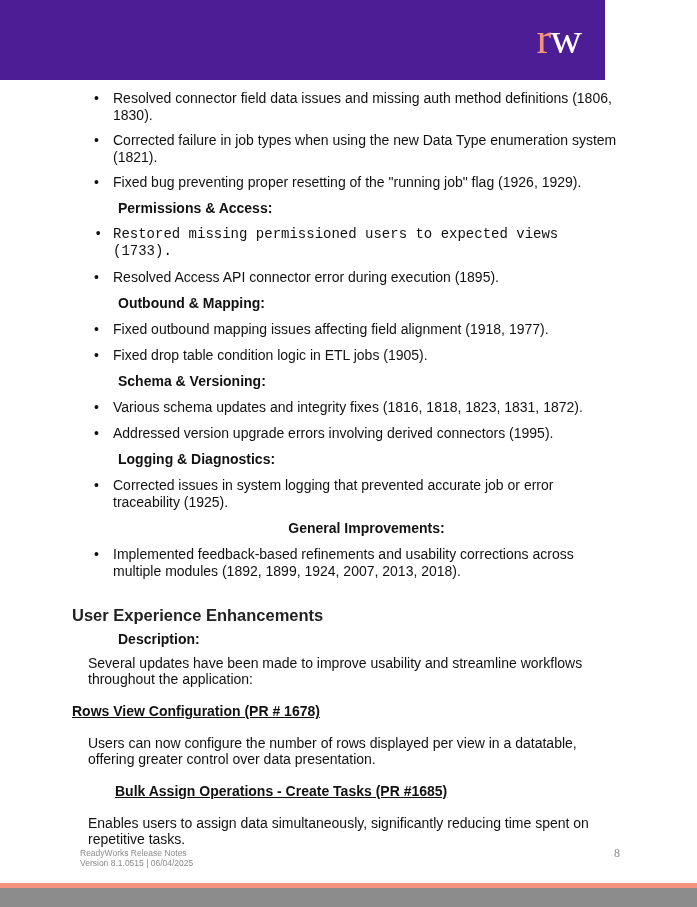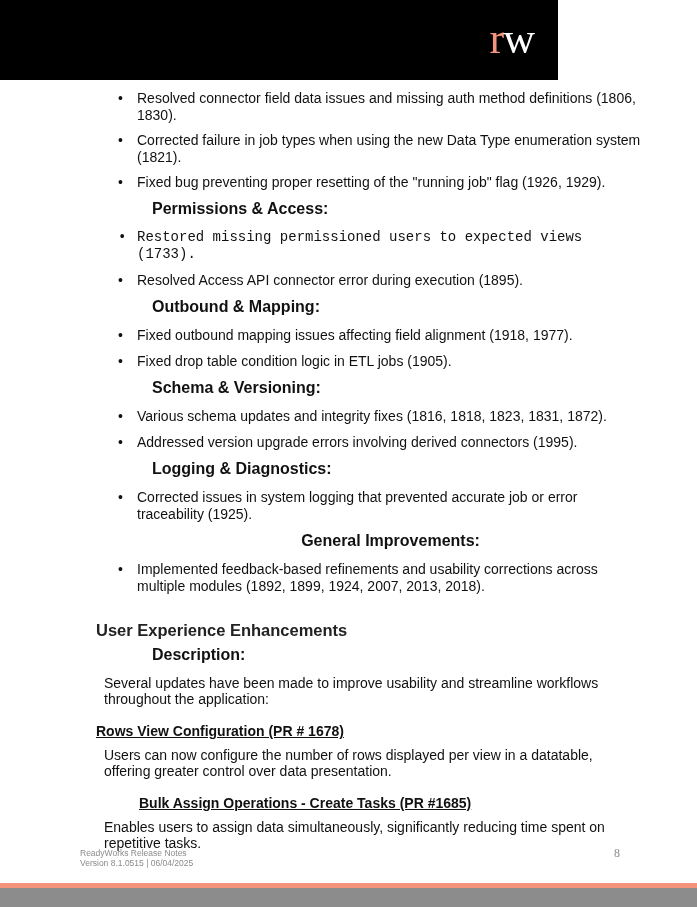--- a/index.html
+++ b/index.html
@@ -3,42 +3,42 @@
 <meta charset="utf-8">
 <style>
   html, body { margin: 0; padding: 0; }
   body {
     width: 697px; height: 907px; position: relative; overflow: hidden;
     background: #ffffff;
     font-family: "Liberation Sans", sans-serif;
     color: #111111;
   }
   .header {
-    position: absolute; left: 0; top: 0; width: 558px; height: 80px;
-    background: #000000;
+    position: absolute; left: 0; top: 0; width: 605px; height: 80px;
+    background: #4c1d95;
   }
   .logo {
     position: absolute; right: 24px; top: 14px;
     font-family: "Liberation Serif", serif; font-size: 44px; line-height: 50px;
     letter-spacing: -1px;
   }
   .logo .r { color: #f4937c; }
   .logo .w { color: #ffffff; }
 
-  .content { position: absolute; left: 96px; top: 90px; width: 545px; }
-  .sub { font-weight: bold; font-size: 16px; margin: 12px; line-height: 17px; padding-left: 44px; }
+  .content { position: absolute; left: 72px; top: 90px; width: 545px; }
+  .sub { font-weight: bold; font-size: 14px; margin: 2px; line-height: 17px; padding-left: 44px; }
   ul { margin: 0; padding: 0; list-style: none; }
   li {
     position: relative; padding-left: 41px; font-size: 14px; line-height: 17px;
   }
   li::before {
     content: "•"; position: absolute; left: 22px; top: 0; font-size: 14px;
   }
   .h2 { font-size: 16.5px; font-weight: bold; color: #222; }
-  p { margin: 8px; font-size: 14px; line-height: 16px; }
+  p { margin: 16px; font-size: 14px; line-height: 16px; }
   .ul-title { font-weight: bold; text-decoration: underline; font-size: 14px; line-height: 16px; }
 
   .footer-text { position: absolute; left: 80px; top: 848px; font-size: 8.5px; color: #8a8a8a; line-height: 10px; }
   .page-num { position: absolute; right: 77px; top: 846px; font-family: "Liberation Serif", serif; font-size: 12px; color: #8a8a8a; }
   .footer-accent { position: absolute; left: 0; top: 883px; width: 697px; height: 5px; background: #f4937c; }
   .footer-band { position: absolute; left: 0; top: 888px; width: 697px; height: 19px; background: #8c8c8c; }
 </style>
 </head>
 <body>
 

